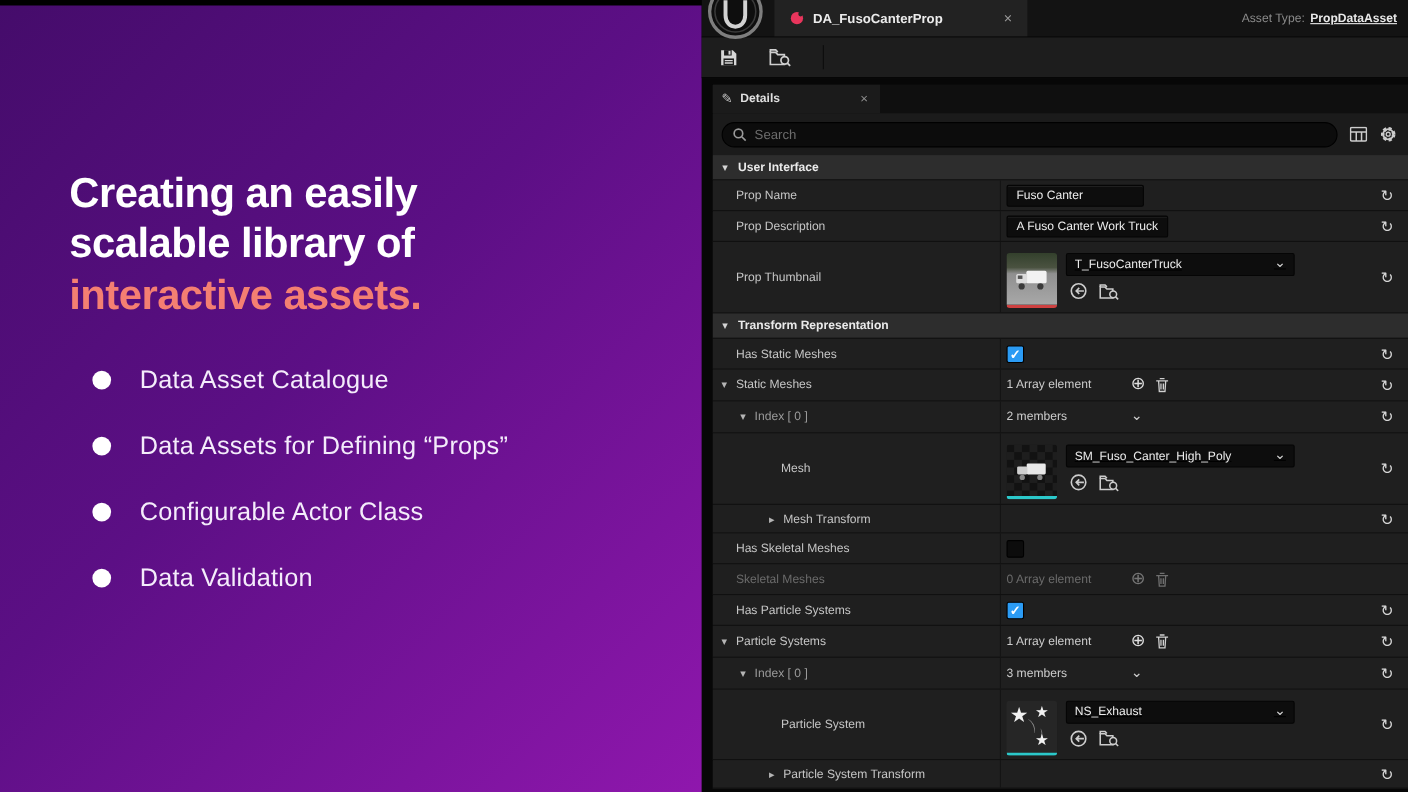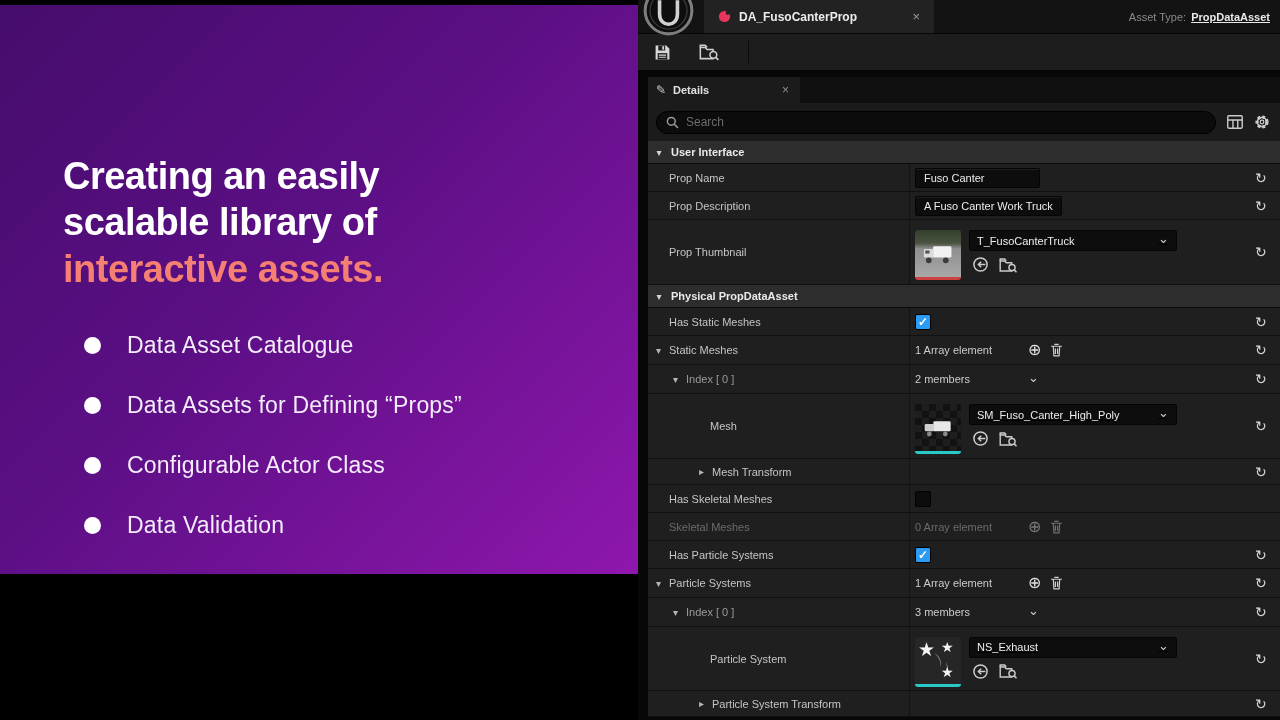--- a/index.html
+++ b/index.html
@@ -1,20 +1,20 @@
 <!DOCTYPE html>
 <html><head>
 <meta charset="utf-8">
 <style>
   * { margin:0; padding:0; box-sizing:border-box; }
   html,body { width:1280px; height:720px; overflow:hidden; background:#000; font-family:"Liberation Sans", sans-serif; }
 
   
   .slide {
-    position:absolute; left:0; top:5px; width:638px; height:569px;
+    position:absolute; left:0; top:5px; width:638px; height:715px;
     background:linear-gradient(135deg,#450c6b 0%,#5c0f85 45%,#8f17ad 100%);
   }
   .slide-title { position:absolute; left:63px; top:148px; font-size:38px; font-weight:bold;
     color:#ffffff; line-height:1.22; letter-spacing:-0.5px; }
   .slide-title .accent { color:#f47f72; }
   .slide-bullets { position:absolute; left:84px; top:310px; list-style:none; }
   .slide-bullets li { display:flex; align-items:center; height:60px; }
   .bullet-dot { width:17px; height:17px; border-radius:50%; background:#ffffff; margin-right:26px; flex:none; }
   .bullet-text { font-size:23px; color:#f4ecfb; letter-spacing:0.2px; }
 
@@ -280,21 +280,21 @@
           </div>
         </div>
         <div class="reset-cell">
             <span class="reset-btn">↺</span>
           </div>
       </div>
 
       <div class="row hdr">
         <div class="name" style="border-right:none;">
           <span class="tri">▾</span>
-          <span class="lbl">Physical PropDataAsset</span>
+          <span class="lbl">Transform Representation</span>
         </div>
       </div>
 
       <div class="row">
         <div class="name ind0-noarrow">
             <span class="lbl">Has Static Meshes</span>
           </div>
         <div class="val">
           <span class="checkbox checked">
             <span class="ck">✓</span>

